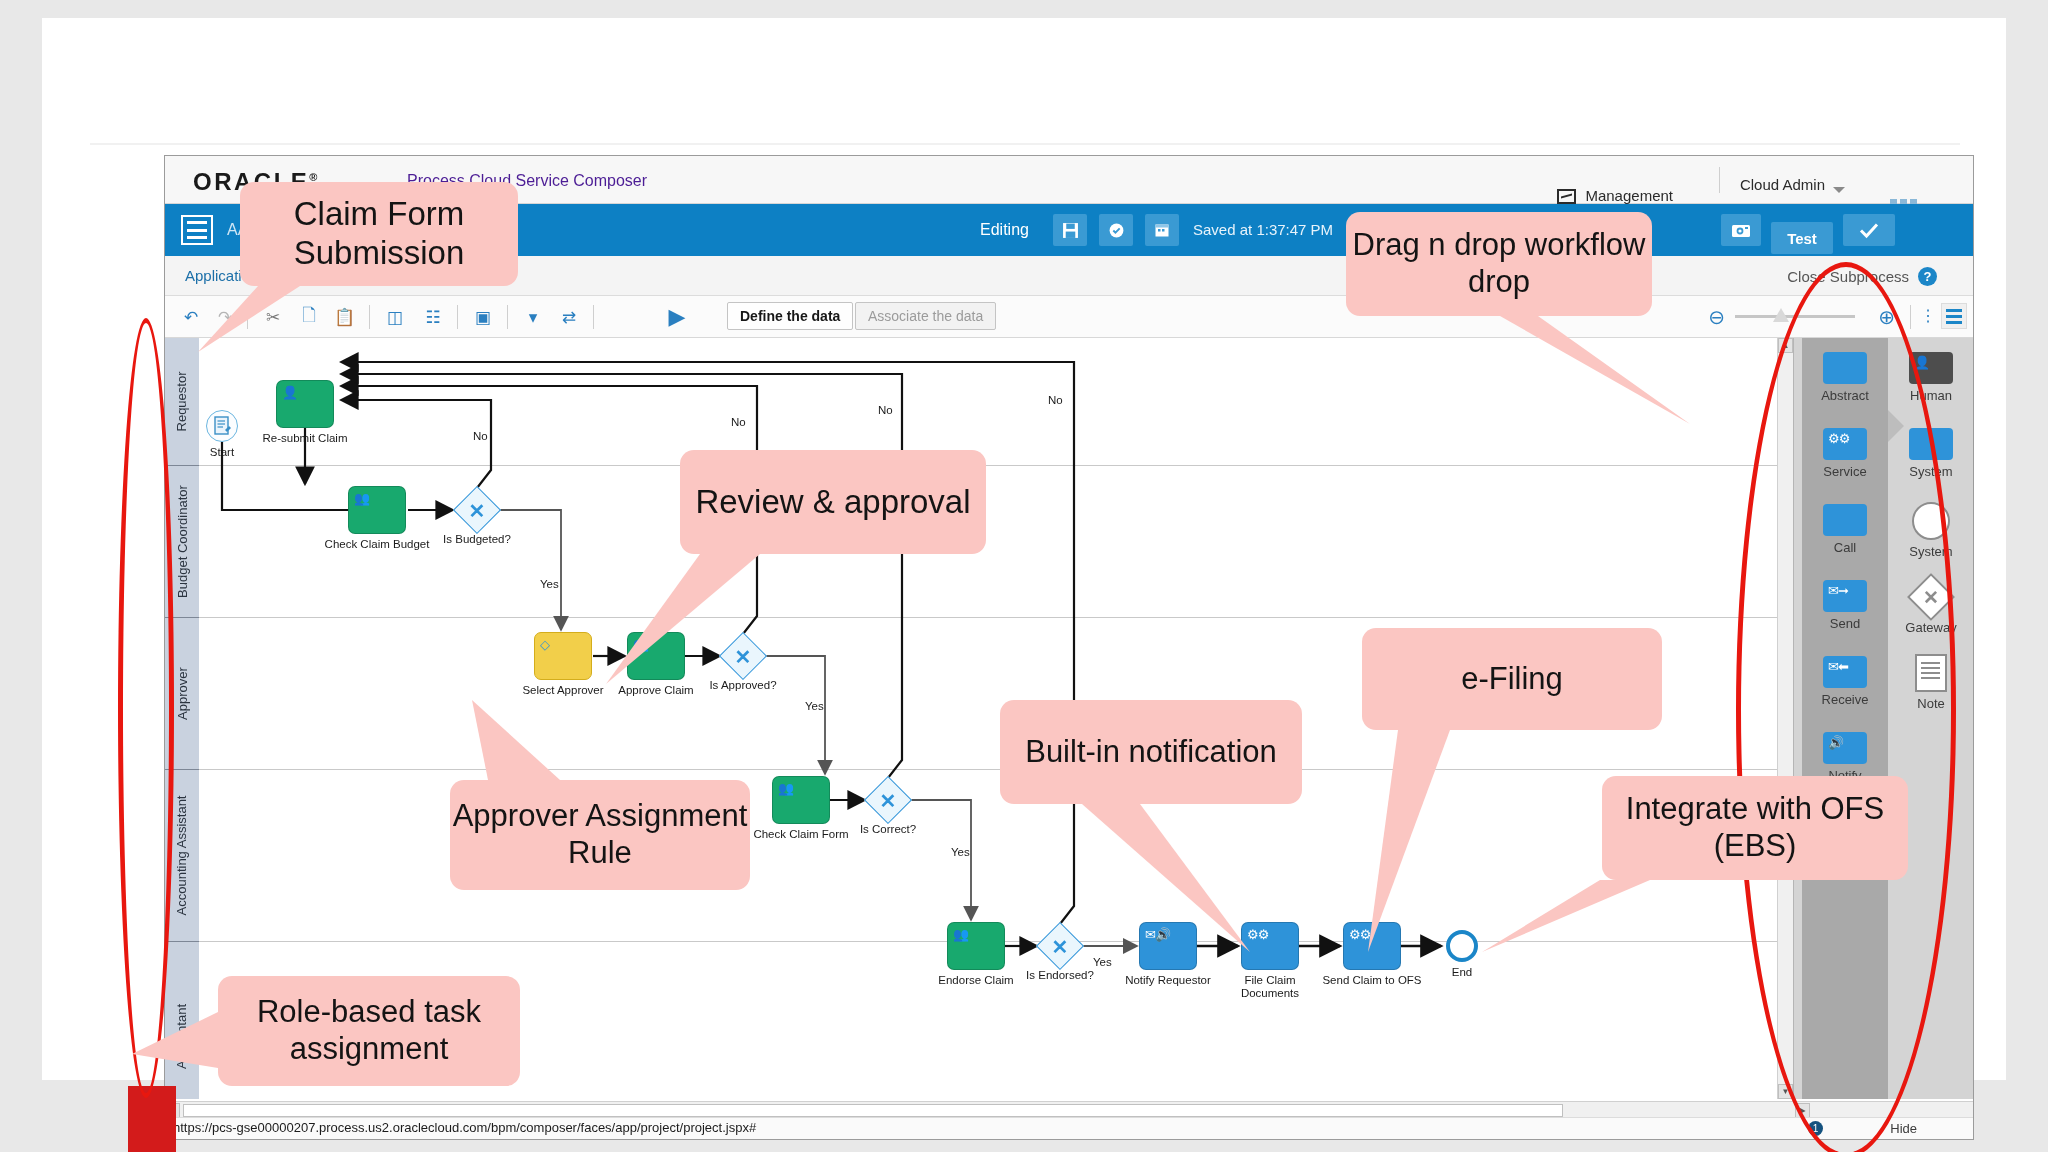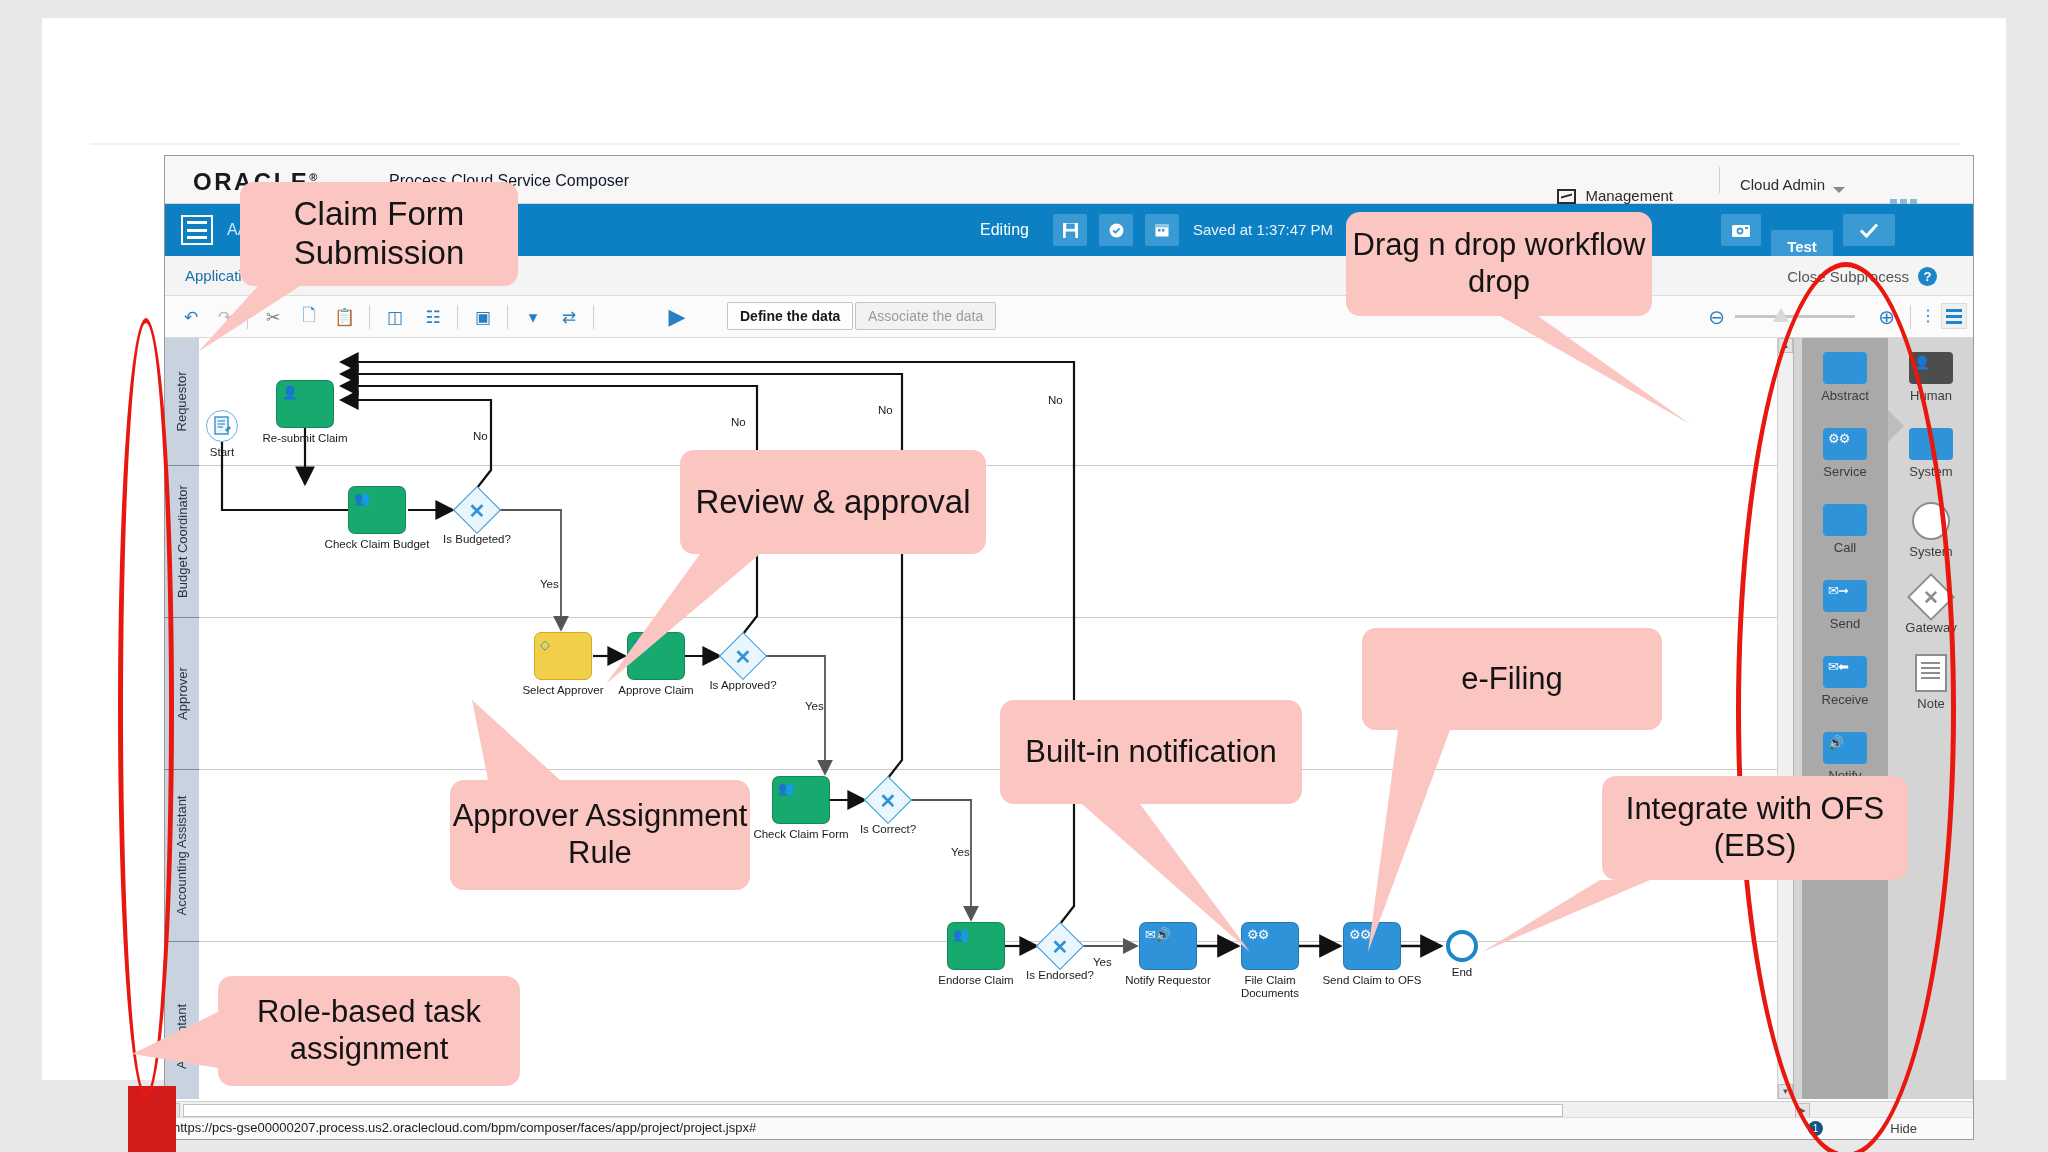--- a/index.html
+++ b/index.html
@@ -38,21 +38,21 @@
     position:absolute;left:0;top:0;width:100%;height:48px;background:#f7f7f7;
     border-bottom:1px solid #d6d6d6;box-sizing:border-box;
   }
   #oracle-logo{
     position:absolute;left:28px;top:12px;
     font-size:24px;font-weight:bold;color:#1a1a1a;letter-spacing:2.5px;
     font-family:"Liberation Sans",sans-serif;
   }
   #oracle-logo sup{font-size:11px;vertical-align:super;}
   #app-product{
-    position:absolute;left:224px;top:16px;font-size:16px;color:#0f172a;
+    position:absolute;left:242px;top:16px;font-size:16px;color:#4c1d95;
   }
   .brand-right{position:absolute;top:0;height:48px;display:flex;align-items:flex-end;}
   #mgmt-block{right:300px;gap:9px;}
   #cloudadmin-block{right:128px;gap:8px;border-left:1px solid #cfcfcf;padding-left:20px;height:26px;top:11px;}
   #dots-block{right:56px;}
   .brand-txt{font-size:15px;color:#2b2b2b;}
   .caret-dn{width:0;height:0;border-left:6px solid transparent;border-right:6px solid transparent;border-top:6px solid #8a8a8a;}
   #dots{display:flex;gap:3px;}
   #dots i{width:7px;height:5px;background:#8ab8d8;display:block;}
   .mgmt-icon{
@@ -75,21 +75,21 @@
   #editing-lbl{position:absolute;left:815px;top:17px;font-size:16px;color:#fff;}
   .bb-btn{
     position:absolute;top:10px;width:34px;height:32px;background:#3a9ad3;border-radius:2px;
     display:flex;align-items:center;justify-content:center;
   }
   #bb-save{left:888px;}
   #bb-deploy{left:934px;}
   #bb-cal{left:980px;}
   #saved-lbl{position:absolute;left:1028px;top:17px;font-size:15px;color:#e8f3fb;white-space:nowrap;}
   #bb-snapshot{position:absolute;left:1556px;top:10px;width:40px;height:32px;background:#3a9ad3;border-radius:2px;display:flex;align-items:center;justify-content:center;}
-  #bb-test{position:absolute;left:1606px;top:26px;width:62px;height:32px;background:#3a9ad3;border-radius:2px;display:flex;align-items:center;justify-content:center;color:#fff;font-size:15px;font-weight:bold;}
+  #bb-test{position:absolute;left:1606px;top:18px;width:62px;height:32px;background:#3a9ad3;border-radius:2px;display:flex;align-items:center;justify-content:center;color:#fff;font-size:15px;font-weight:bold;}
   #bb-check{position:absolute;left:1678px;top:10px;width:52px;height:32px;background:#3a9ad3;border-radius:2px;display:flex;align-items:center;justify-content:center;color:#fff;font-size:22px;}
 
   
   #crumbbar{position:absolute;left:0;top:100px;width:100%;height:40px;background:#f4f4f4;border-bottom:1px solid #dcdcdc;box-sizing:border-box;}
   #crumb-left{position:absolute;left:20px;top:11px;font-size:15px;color:#1b6fa8;}
   #crumb-right{position:absolute;right:36px;top:11px;font-size:15px;color:#555;display:flex;align-items:center;gap:9px;}
   .help-circ{width:19px;height:19px;border-radius:50%;background:#1b86c8;color:#fff;font-size:13px;font-weight:bold;display:flex;align-items:center;justify-content:center;}
 
   
   #toolbar{position:absolute;left:0;top:140px;width:100%;height:42px;background:#fbfbfb;border-bottom:1px solid #d8d8d8;box-sizing:border-box;}

